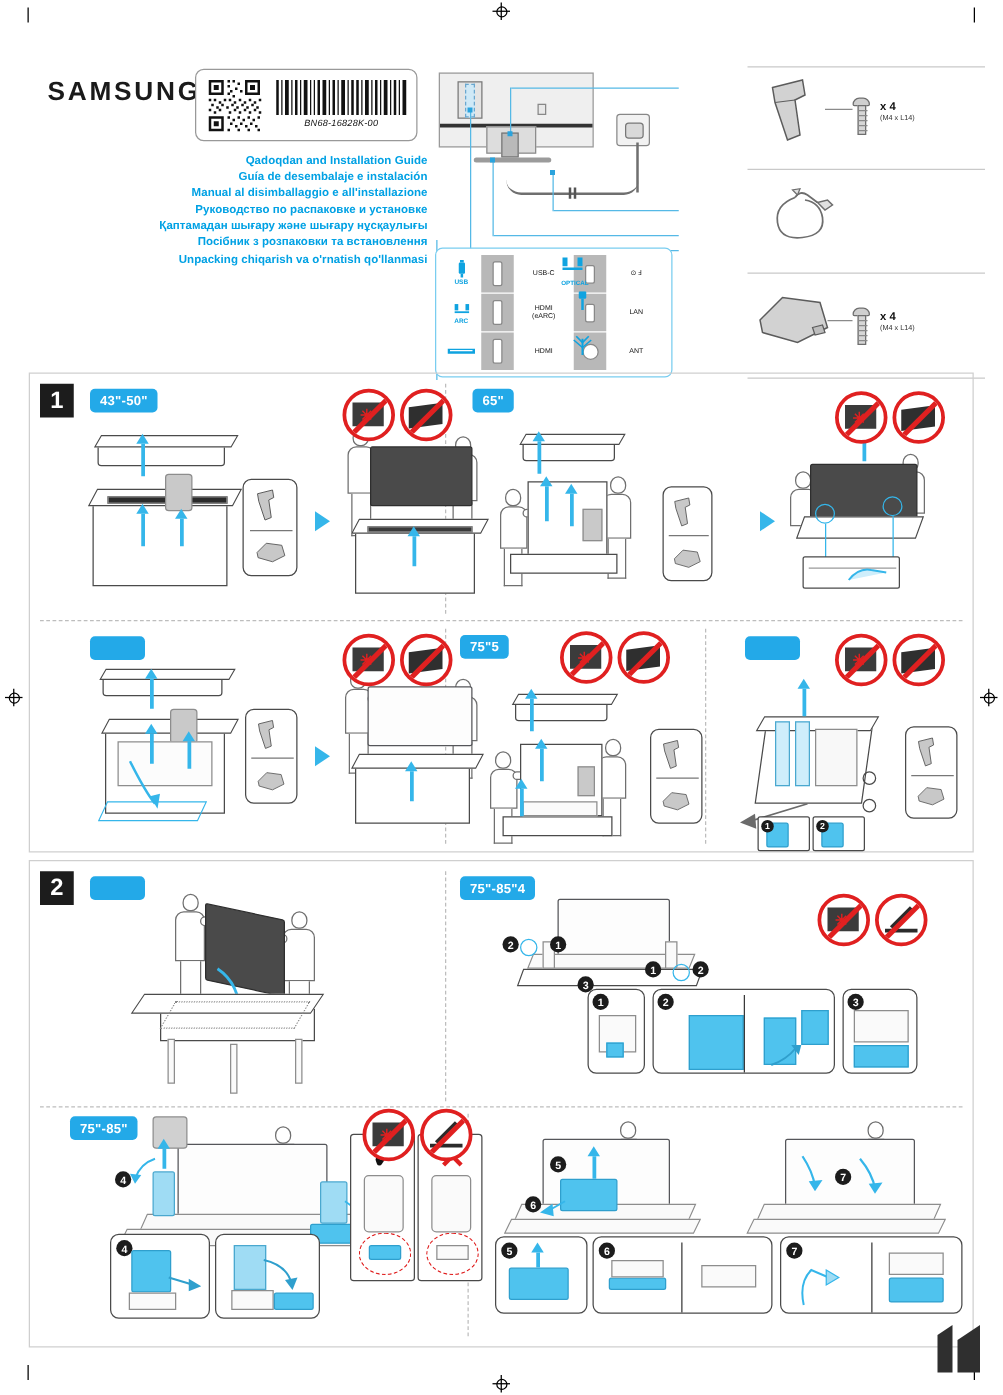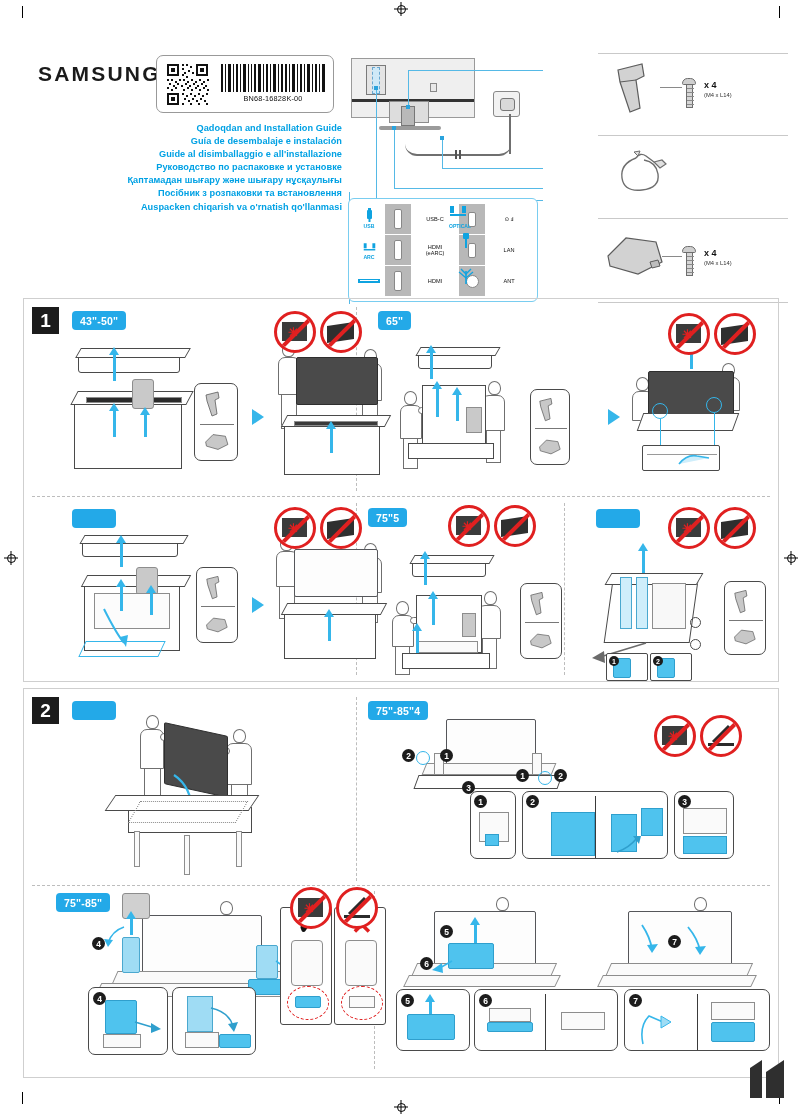--- a/index.html
+++ b/index.html
@@ -34,21 +34,21 @@
   }
   .code-box {
     position:absolute; left:156px; top:35px; width:178px; height:58px;
     border:1px solid #999; border-radius:7px; background:#fff;
   }
   .qr { position:absolute; left:8px; top:6px; width:45px; height:45px; }
   .barcode { position:absolute; left:64px; top:8px; width:104px; height:28px; }
   .barcode i { position:absolute; top:0; height:28px; background:#111; }
   .code-text {
     position:absolute; left:64px; top:38px; width:104px;
-    text-align:center; font-size:7.3px; letter-spacing:.2px; color:#111;
+    text-align:center; font-size:7.3px; letter-spacing:.2px; color:#111;font-style:italic;
   }
   .lang-list {
     position:absolute; left:18px; top:102px; width:324px;
     text-align:right; color:#00a1e4;
     font-size:9.2px; font-weight:bold; line-height:13.1px;
     letter-spacing:.05px;
   }
   .lang-list div { white-space:nowrap; }
 
   
@@ -297,25 +297,25 @@
           <i style="left:94px;width:2px"></i>
           <i style="left:98px;width:1px"></i>
         <i style="left:101px;width:3px"></i>
       </div>
       <div class="code-text">BN68-16828K-00</div>
     </div>
 
     <div class="lang-list">
       <div>Qadoqdan and Installation Guide</div>
       <div>Guía de desembalaje e instalación</div>
-      <div>Guide al disimballaggio e all'installazione</div>
+      <div>Manual al disimballaggio e all'installazione</div>
       <div>Руководство по распаковке и установке</div>
       <div>Қаптамадан шығару және шығару нұсқаулығы</div>
       <div>Посібник з розпаковки та встановлення</div>
-      <div>Auspacken chiqarish va o'rnatish qo'llanmasi</div>
+      <div>Unpacking chiqarish va o'rnatish qo'llanmasi</div>
     </div>
 
     <div class="conn-wrap">
       <div class="tv-back">
         <div class="panel-a"></div>
         <div class="panel-a2"></div>
         <div class="bezel-line"></div>
         <div class="port-sq"></div>
       </div>
       <div class="tv-stand"></div>

